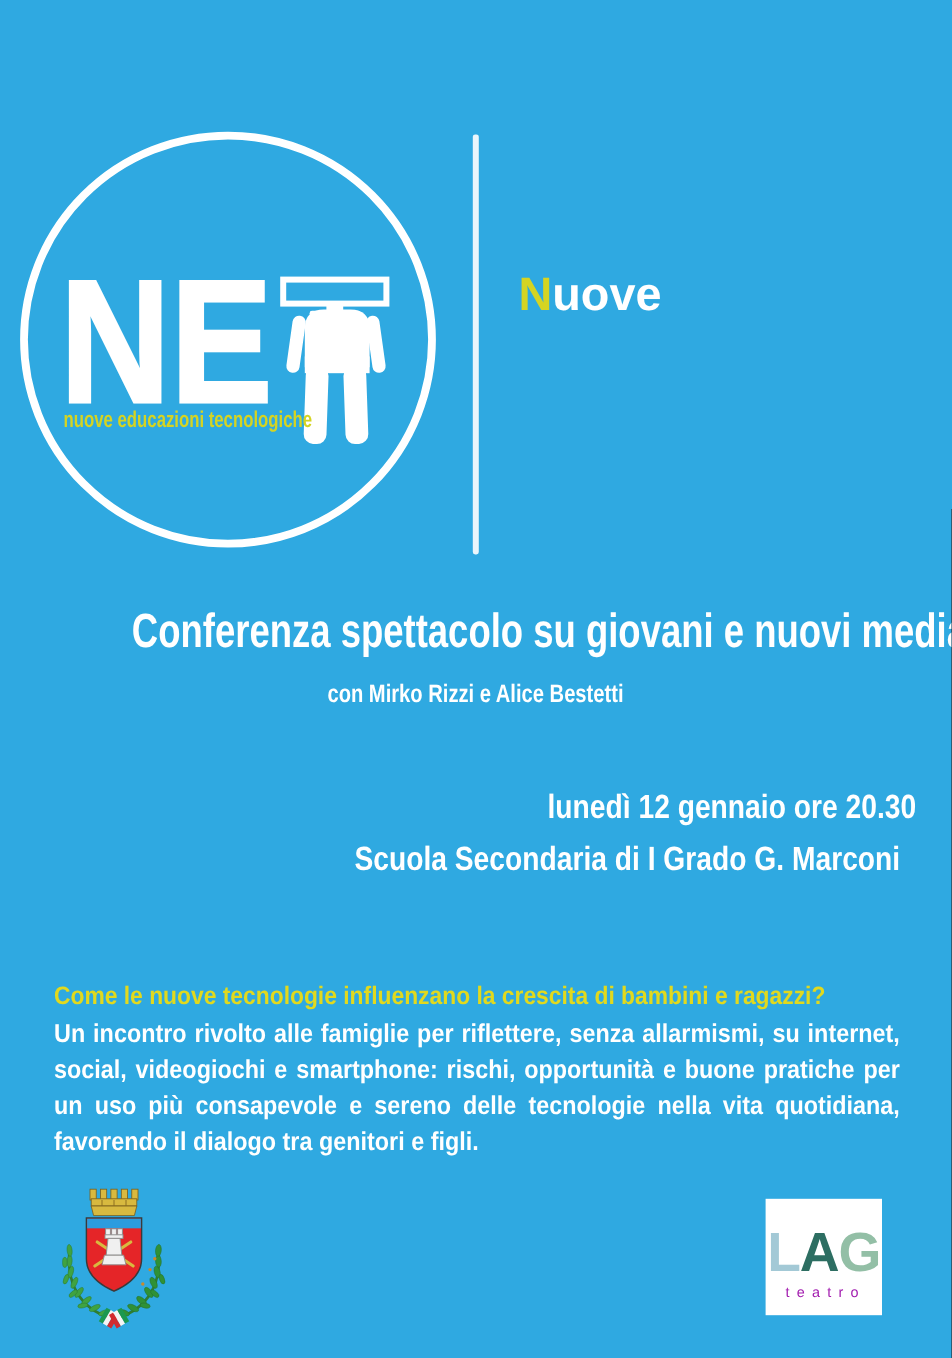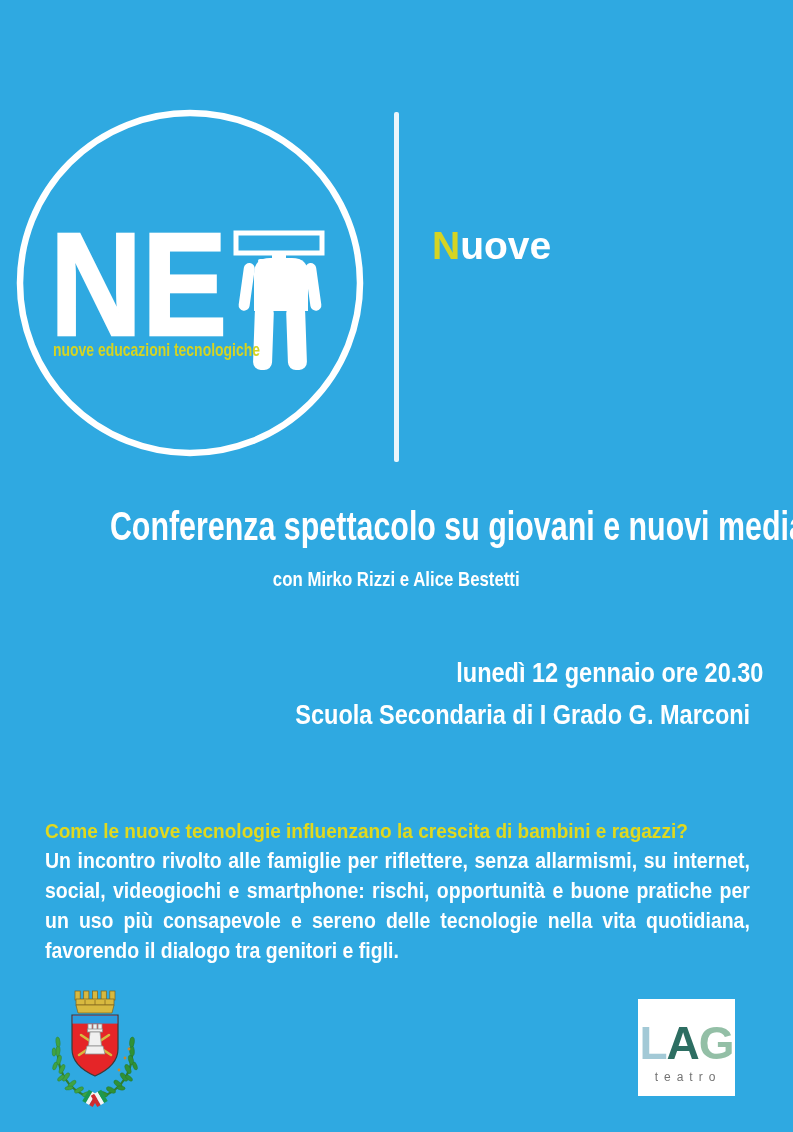--- a/index.html
+++ b/index.html
@@ -42,21 +42,21 @@
   .desc{position:absolute;left:45px;top:816px;width:778px;transform:scaleX(0.906);transform-origin:left top;}
   .desc .lead{margin:0;color:#E1D91E;font-size:21px;font-weight:bold;line-height:30px;white-space:nowrap;}
   .desc .body{margin:0;color:#FFFFFF;font-size:21.5px;font-weight:bold;line-height:30px;text-align:justify;}
 
   
   .crest{position:absolute;left:45px;top:988px;width:100px;height:122px;}
   .lag-box{position:absolute;left:638px;top:999px;width:97px;height:97px;background:#FFFFFF;
     display:flex;flex-direction:column;align-items:center;justify-content:center;}
   .lag-word{font-size:46px;font-weight:bold;letter-spacing:-1px;line-height:1;margin-top:8px;}
   .lag-l{color:#A3C9D6;} .lag-a{color:#2D6E62;} .lag-g{color:#93BFA6;}
-  .lag-sub{font-size:12px;color:#737373;letter-spacing:6px;text-indent:3px;margin-top:5px;line-height:1;}
+  .lag-sub{font-size:12px;color:#a21caf;letter-spacing:6px;text-indent:3px;margin-top:5px;line-height:1;}
 </style>
 </head>
 <body>
 
 <div class="poster">
 
   <svg class="net-logo" viewBox="0 0 352 352">
     <circle cx="176" cy="176" r="170" fill="none" stroke="#FFFFFF" stroke-width="6.5"></circle>
     <text x="36" y="228" font-size="146" font-weight="bold" fill="#FFFFFF" stroke="#FFFFFF" stroke-width="2.5" paint-order="stroke" textLength="177" lengthAdjust="spacingAndGlyphs">NE</text>
 

